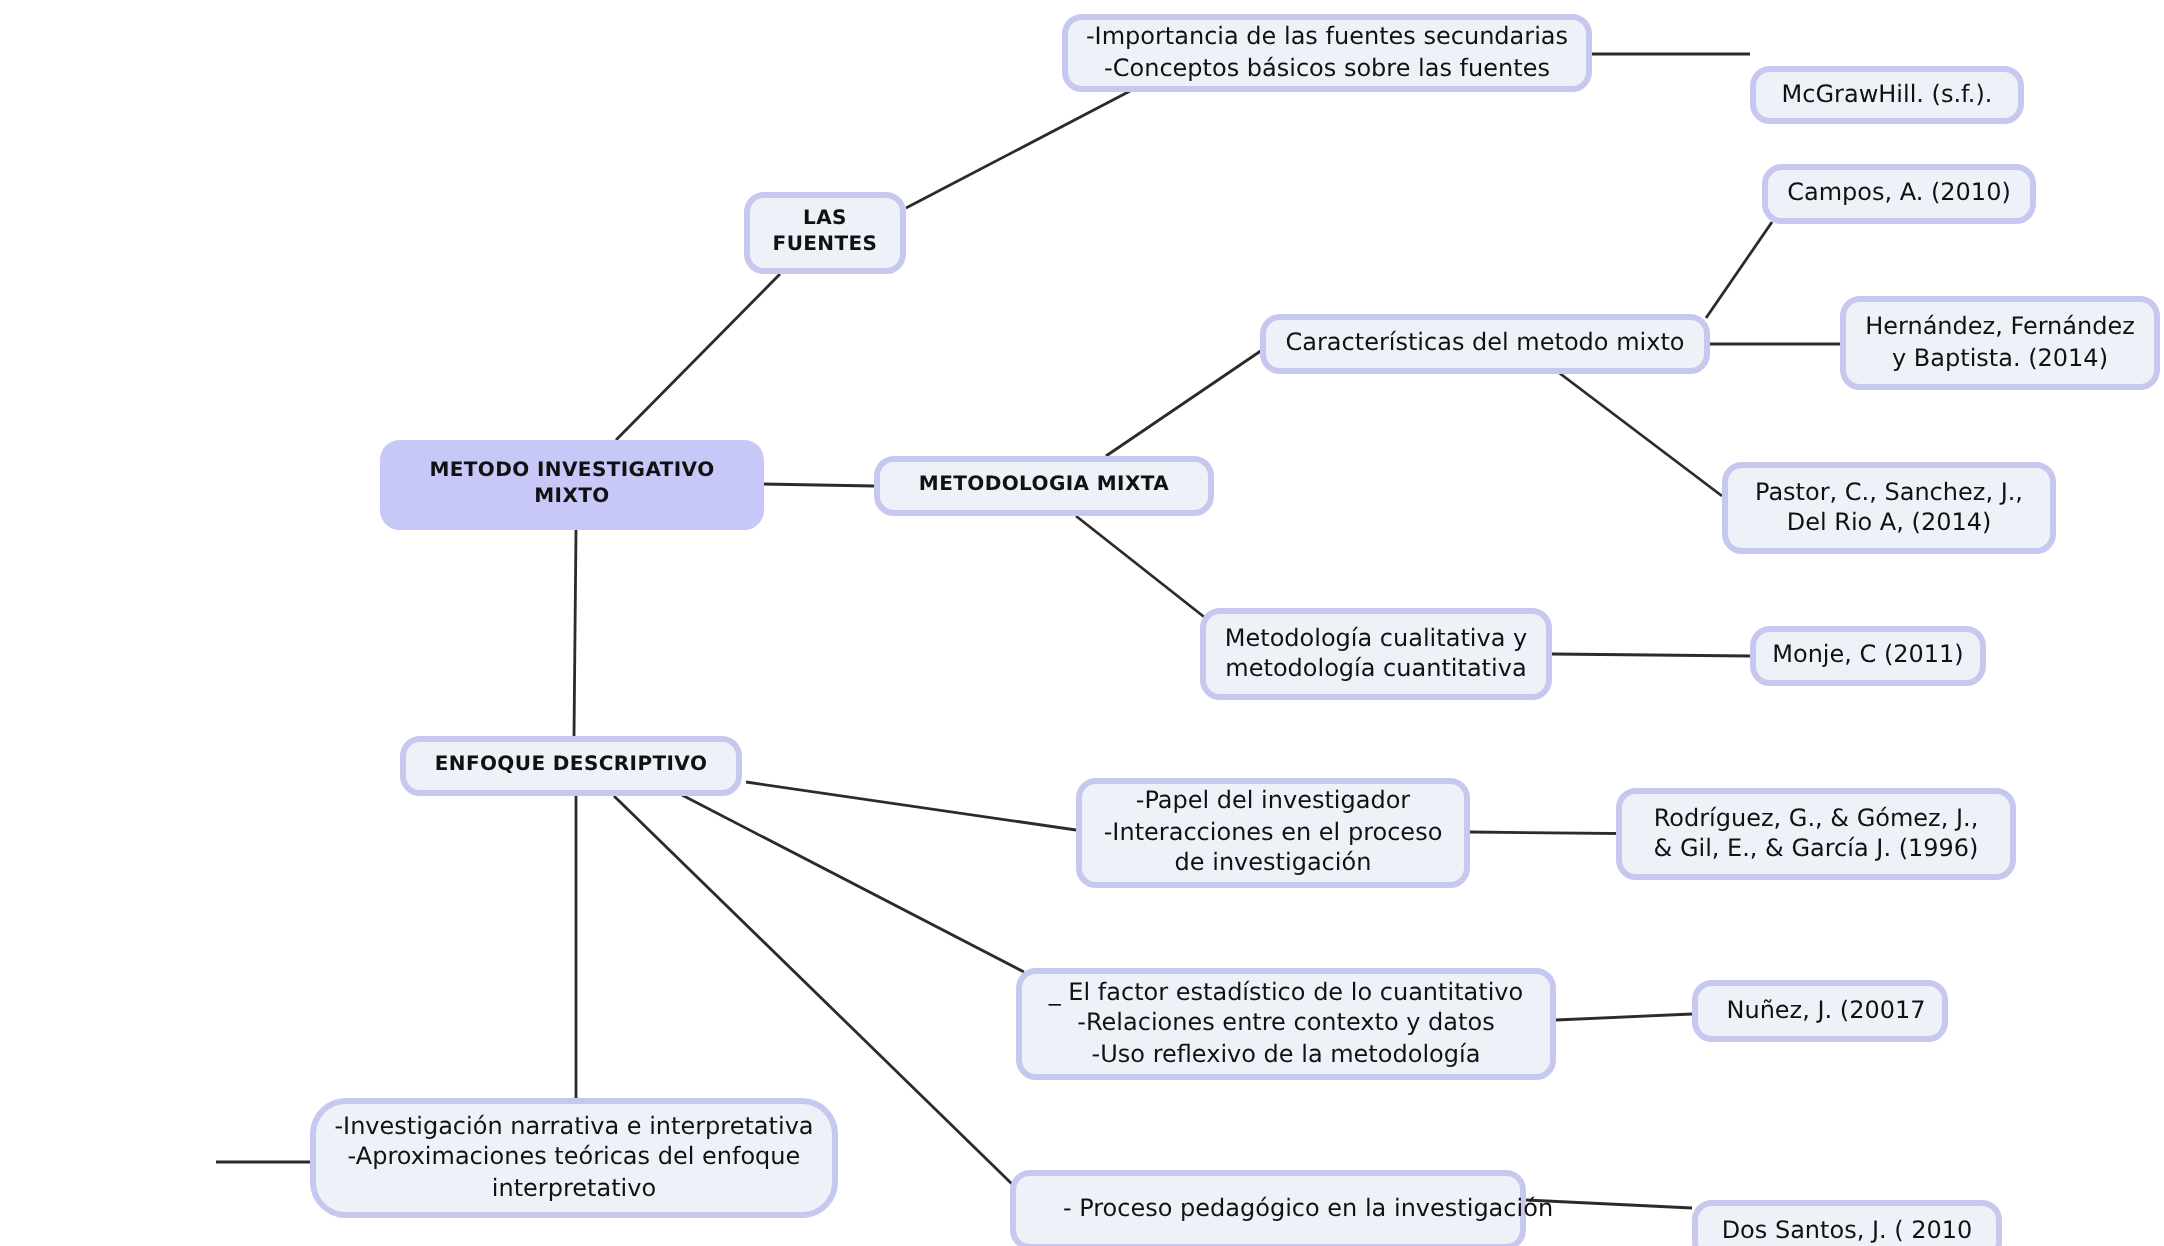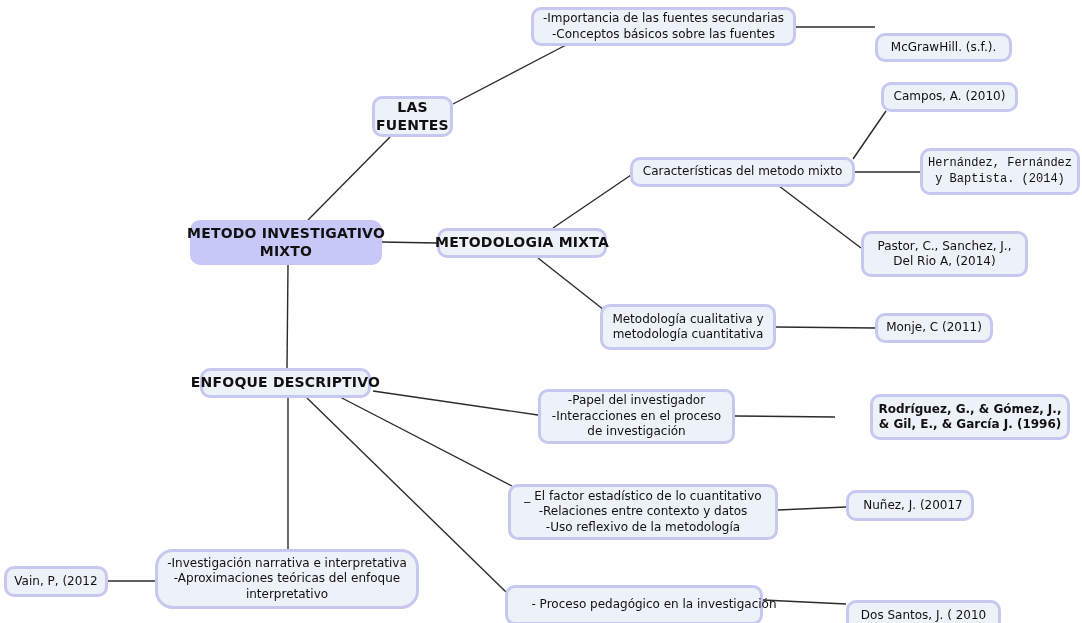--- a/index.html
+++ b/index.html
@@ -37,21 +37,21 @@
     border-radius: 10px;
     font-size: 12px;
     line-height: 1.28;
     color: #111111;
     white-space: pre;
     padding: 1px 4px;
     overflow: visible;
   }
   .node.bold {
     font-weight: bold;
-    font-size: 14px;
+    font-size: 10px;
     letter-spacing: 0.2px;
   }
   .node.central {
     background: #c8c8f8;
     border-color: #c8c8f8;
   }
 </style>
 </head>
 <body>
 
@@ -84,21 +84,21 @@
 
   <div class="node" style="left:875px; top:13px; width:137px; height:29px;margin-top:20px;">McGrawHill. (s.f.).</div>
 
   <div class="node bold" style="left:372px; top:96px; width:81px; height:41px;">LAS
 FUENTES</div>
 
   <div class="node" style="left:881px; top:82px; width:137px; height:30px;">Campos, A. (2010)</div>
 
   <div class="node" style="left:630px; top:157px; width:225px; height:30px;">Características del metodo mixto</div>
 
-  <div class="node" style="left:920px; top:148px; width:160px; height:47px;font-family:Liberation Mono, monospace;">Hernández, Fernández
+  <div class="node" style="left:920px; top:148px; width:160px; height:47px;">Hernández, Fernández
 y Baptista. (2014)</div>
 
   <div class="node bold" style="left:437px; top:228px; width:170px; height:30px;">METODOLOGIA MIXTA</div>
 
   <div class="node bold central" style="left:190px; top:220px; width:192px; height:45px;">METODO INVESTIGATIVO
 MIXTO</div>
 
   <div class="node" style="left:861px; top:231px; width:167px; height:46px;">Pastor, C., Sanchez, J.,
 Del Rio A, (2014)</div>
 
@@ -106,32 +106,31 @@
 metodología cuantitativa</div>
 
   <div class="node" style="left:875px; top:313px; width:118px; height:30px;">Monje, C (2011)</div>
 
   <div class="node bold" style="left:200px; top:368px; width:171px; height:30px;">ENFOQUE DESCRIPTIVO</div>
 
   <div class="node" style="left:538px; top:389px; width:197px; height:55px;">-Papel del investigador
 -Interacciones en el proceso
 de investigación</div>
 
-  <div class="node" style="left:870px; top:394px; width:200px; height:46px;font-weight:bold;">Rodríguez, G., &amp; Gómez, J.,
+  <div class="node" style="left:808px; top:394px; width:200px; height:46px;">Rodríguez, G., &amp; Gómez, J.,
 &amp; Gil, E., &amp; García J. (1996)</div>
 
   <div class="node" style="left:508px; top:484px; width:270px; height:56px;">_ El factor estadístico de lo cuantitativo
 -Relaciones entre contexto y datos
 -Uso reflexivo de la metodología</div>
 
   <div class="node" style="left:846px; top:490px; width:128px; height:31px;padding-left:10px;">Nuñez, J. (20017</div>
 
   <div class="node" style="left:505px; top:585px; width:258px; height:40px;padding-left:44px;">- Proceso pedagógico en la investigación</div>
 
   <div class="node" style="left:846px; top:589px; width:155px; height:31px;margin-top:11px;">Dos Santos, J. ( 2010</div>
 
-  <div class="node" style="left:4px; top:566px; width:104px; height:31px;">Vain, P, (2012</div>
 
   <div class="node" style="left:155px; top:549px; width:264px; height:60px;border-radius:18px;">-Investigación narrativa e interpretativa
 -Aproximaciones teóricas del enfoque
 interpretativo</div>
 
 </div>
 
 </body></html>

